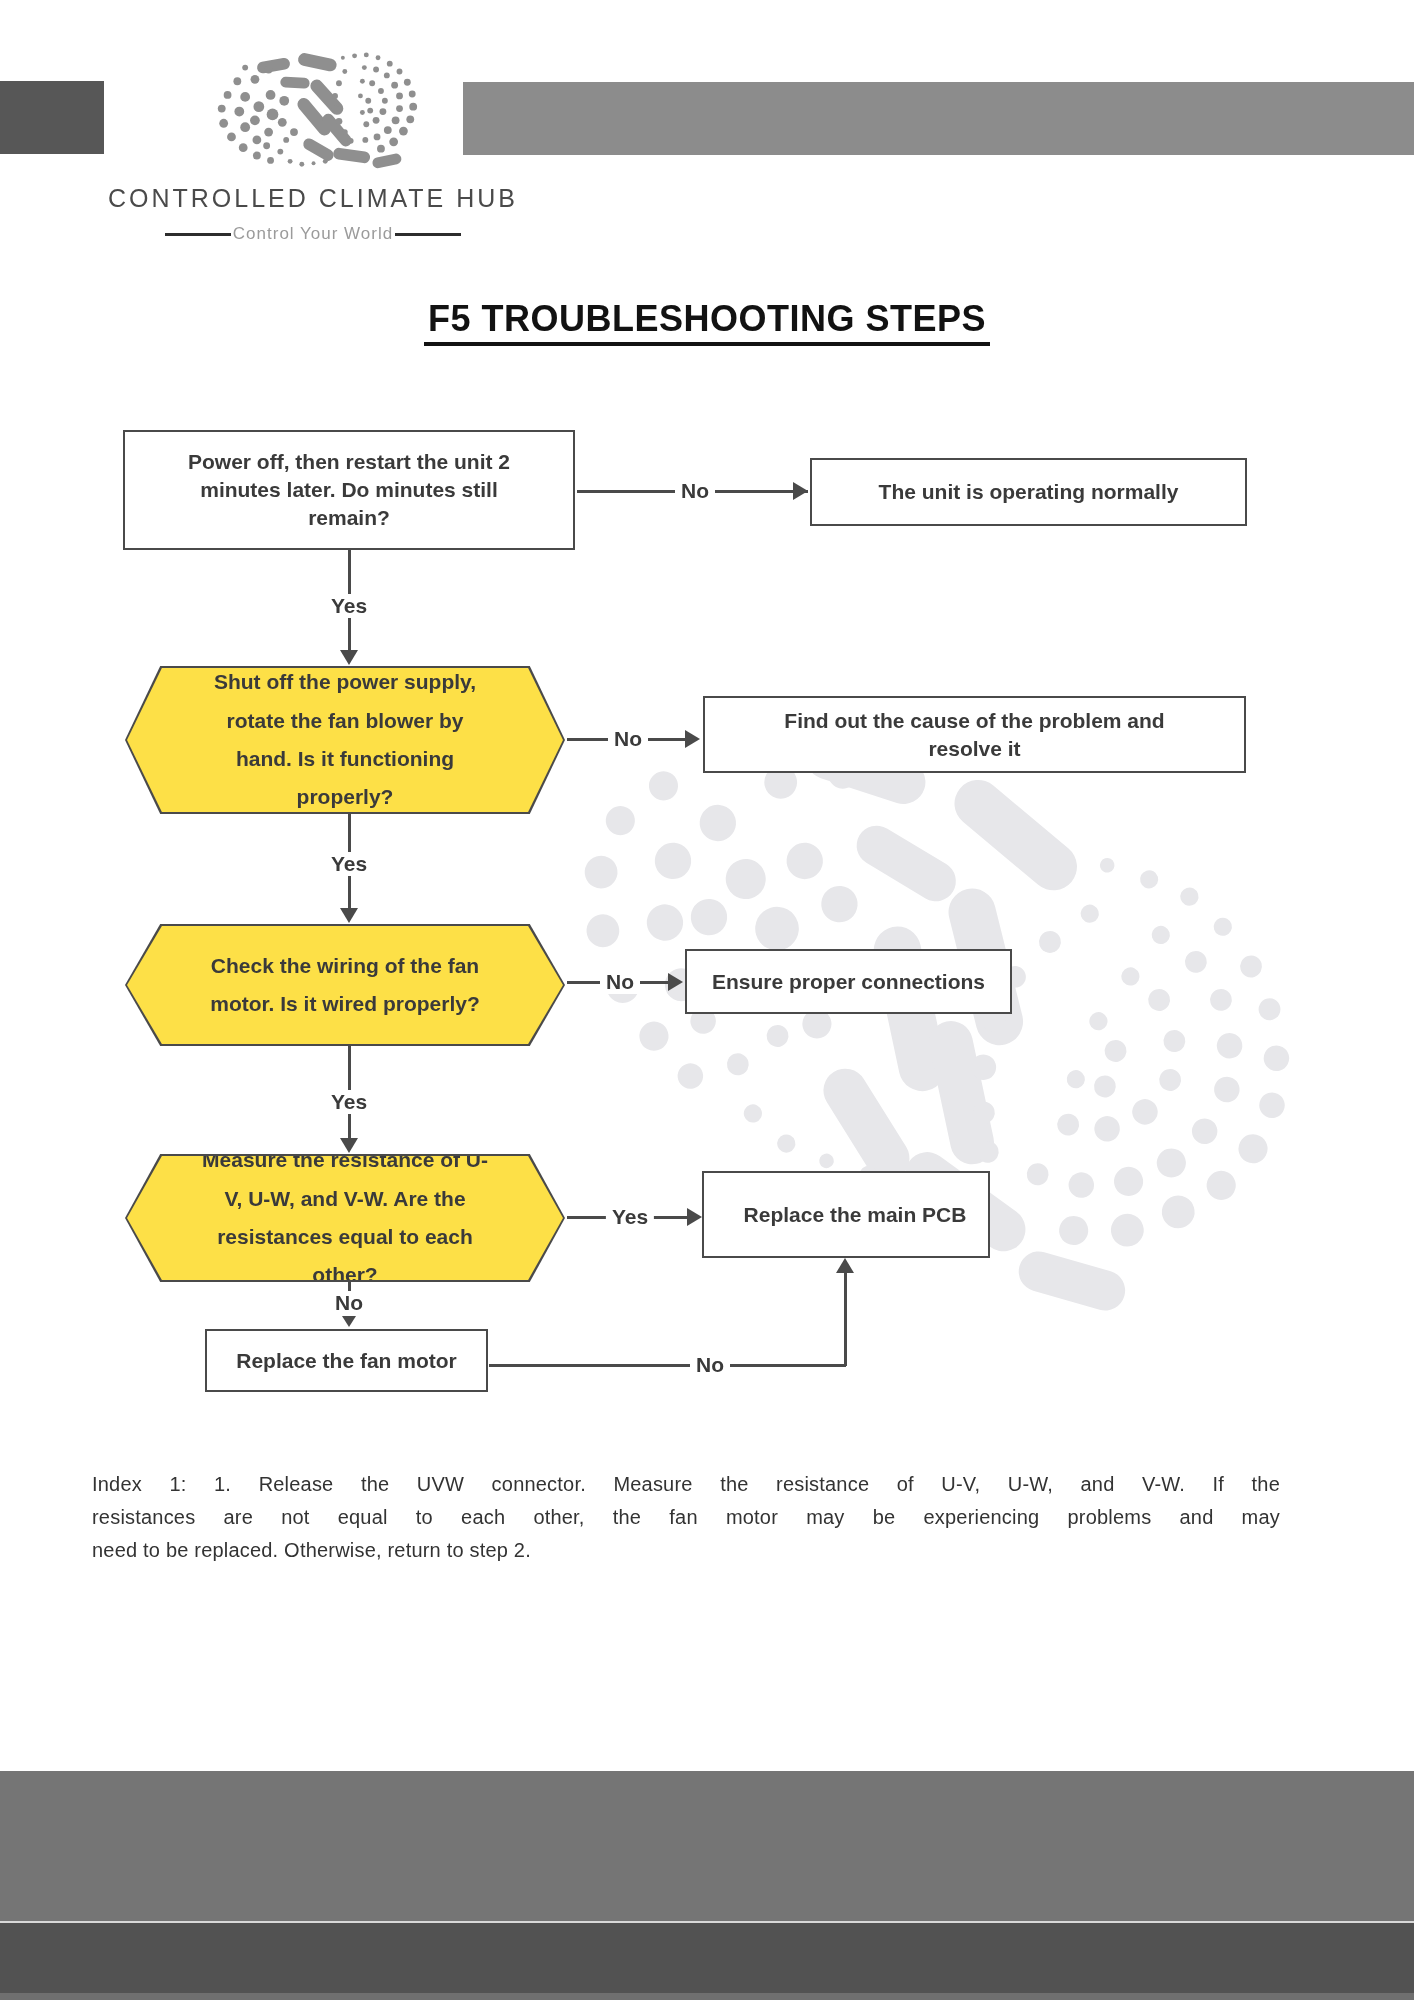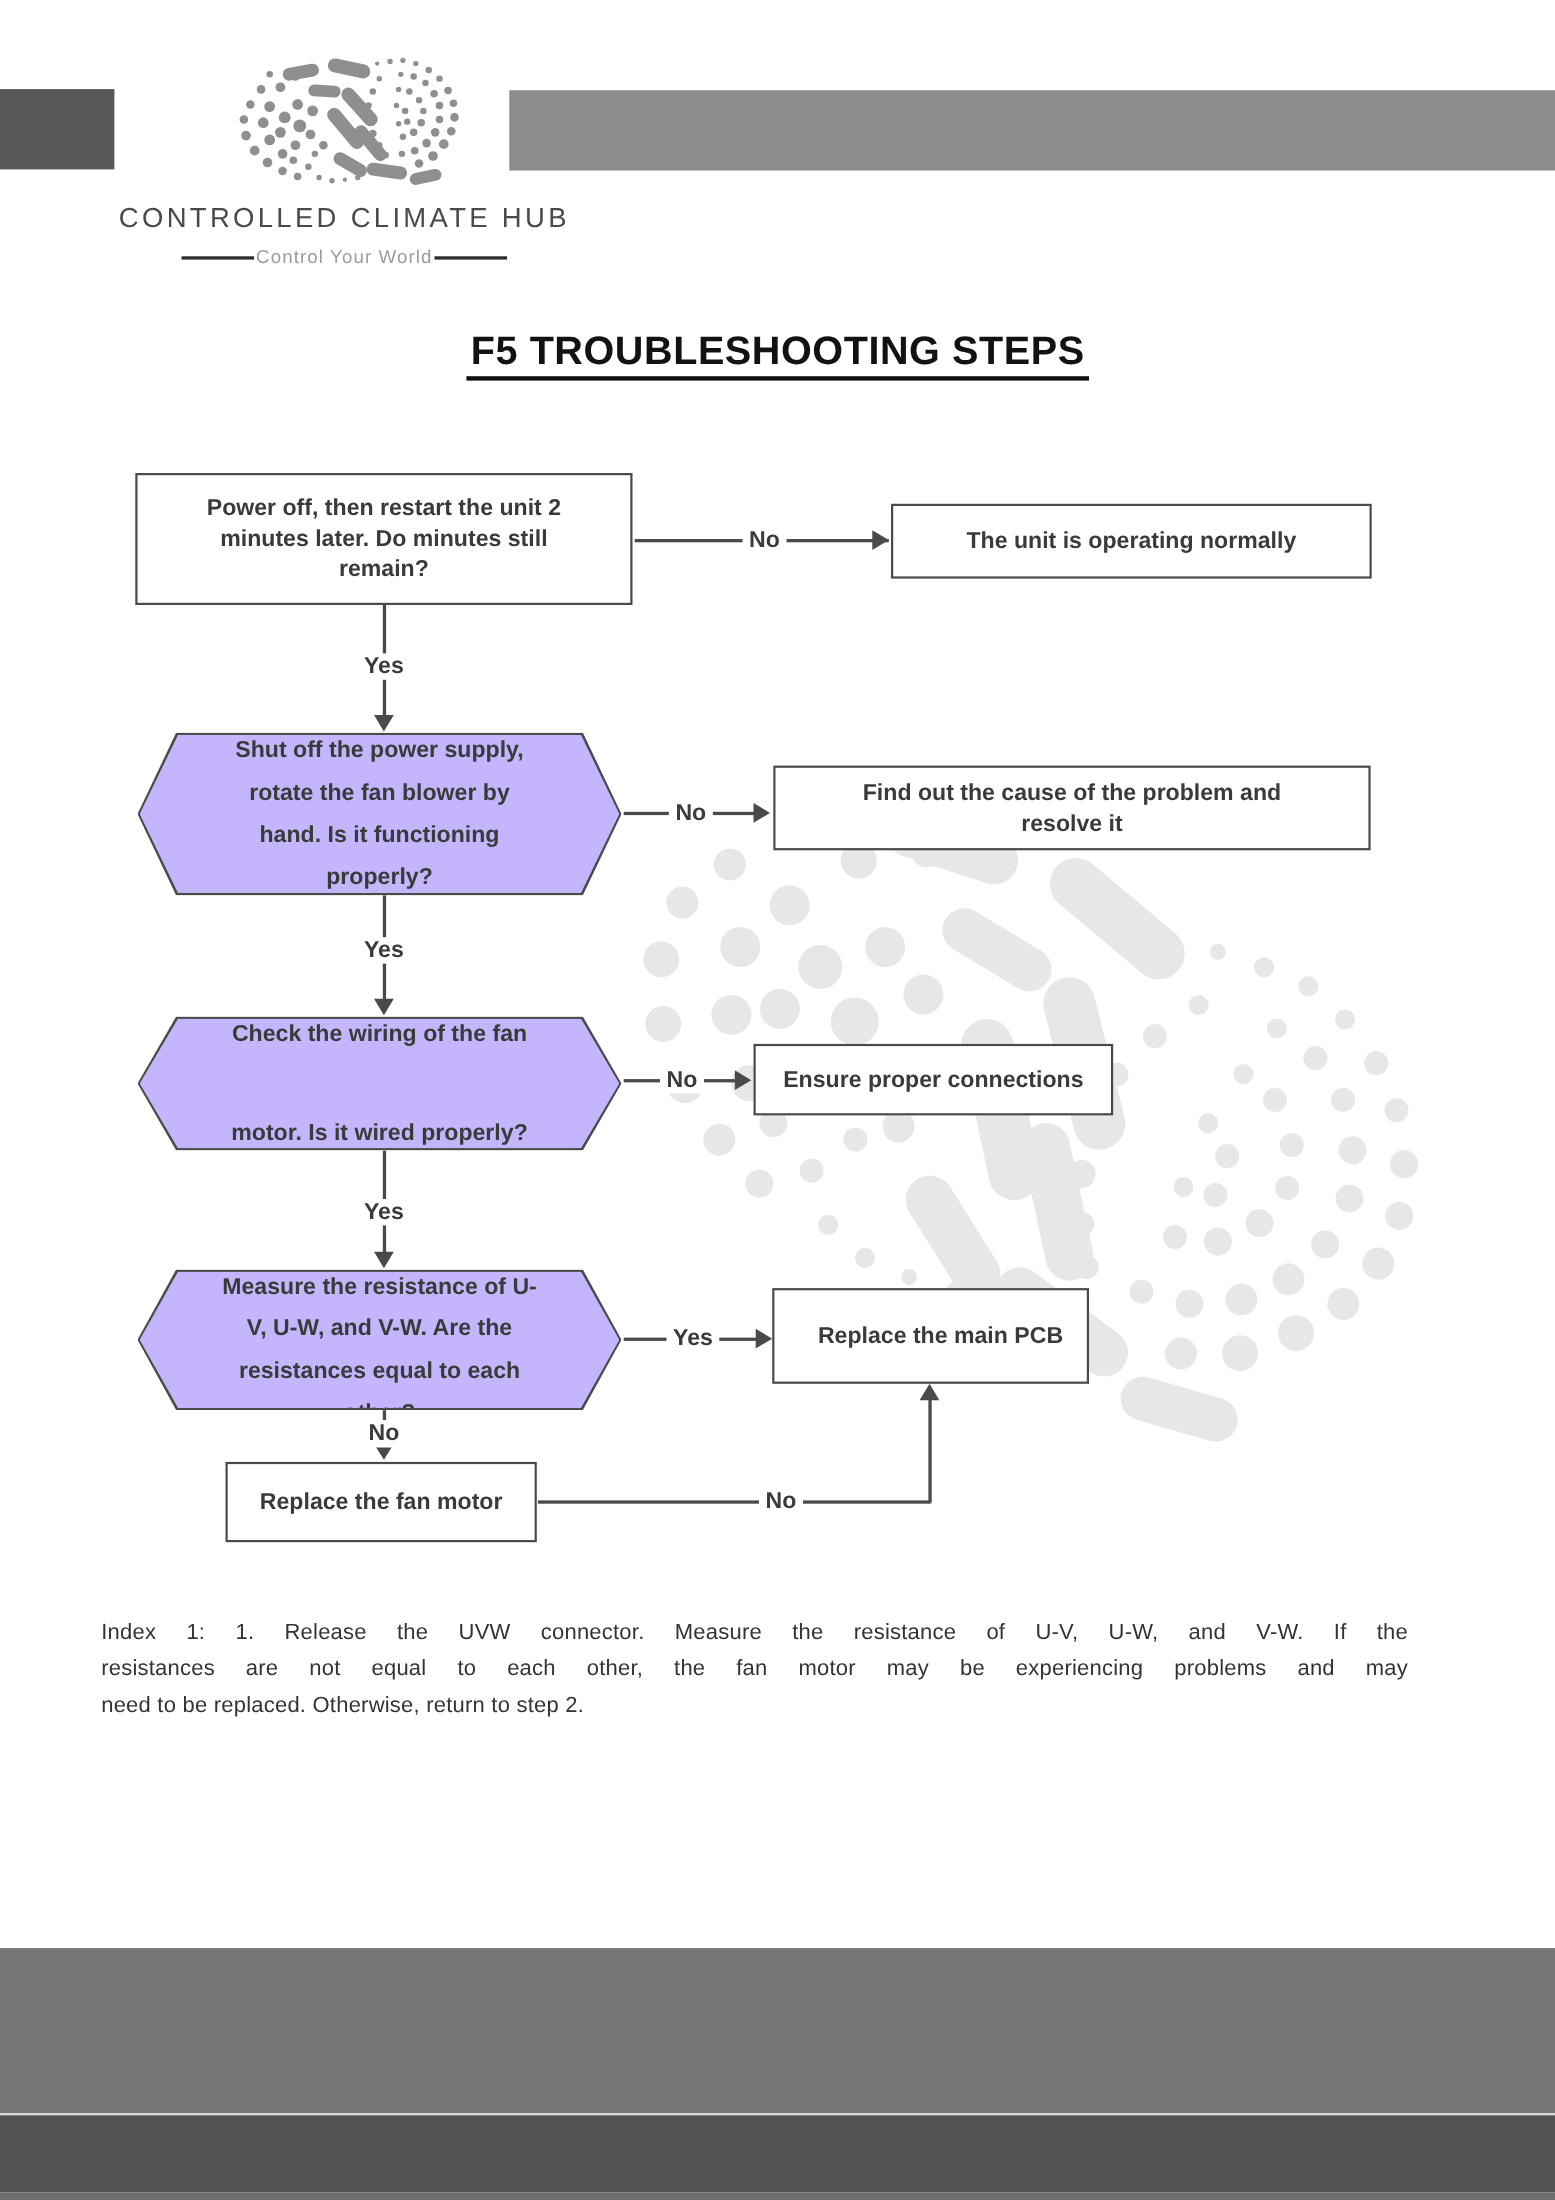--- a/index.html
+++ b/index.html
@@ -26,24 +26,24 @@
   .watermark{position:absolute;left:520px;top:764px;width:800px;height:473px;fill:#e7e7ea;
         transform:rotate(28deg);z-index:0;}
 
   
   .flow{position:absolute;inset:0;z-index:1;}
   .node{position:absolute;background:#ffffff;border:2px solid #4a4a4a;box-sizing:border-box;
         display:flex;flex-direction:column;align-items:center;justify-content:center;
         text-align:center;color:#3a3a3a;font-weight:700;font-size:21px;line-height:1.33;z-index:2;}
   .hex{position:absolute;background:#4a4a4a;z-index:2;
         clip-path:polygon(8% 0,92% 0,100% 50%,92% 100%,8% 100%,0 50%);}
-  .hex-inner{position:absolute;inset:2px;background:#c4b5fd;
+  .hex-inner{position:absolute;inset:2px;background:#fde047;
         clip-path:polygon(8% 0,92% 0,100% 50%,92% 100%,0% 50%,8% 100%,0 50%);
         clip-path:polygon(8% 0,92% 0,100% 50%,92% 100%,8% 100%,0 50%);
-        display:flex;flex-direction:column;align-items:center;justify-content:space-between;
+        display:flex;flex-direction:column;align-items:center;justify-content:center;
         text-align:center;color:#3a3a3a;font-weight:700;font-size:21px;line-height:1.35;gap:10px;}
   .h-line,.v-line{position:absolute;background:#4a4a4a;z-index:1;}
   .edge-label{position:absolute;transform:translate(-50%,-50%);background:#ffffff;
         padding:0 6px;font-size:21px;font-weight:700;color:#3a3a3a;z-index:3;}
   .arr{position:absolute;width:0;height:0;z-index:3;}
   .arr-right{border-top:9px solid transparent;border-bottom:9px solid transparent;border-left:15px solid #4a4a4a;}
   .arr-down{border-left:9px solid transparent;border-right:9px solid transparent;border-top:15px solid #4a4a4a;}
   .arr-down-sm{border-left:7px solid transparent;border-right:7px solid transparent;border-top:11px solid #4a4a4a;}
   .arr-up{border-left:9px solid transparent;border-right:9px solid transparent;border-bottom:15px solid #4a4a4a;}
 
@@ -237,21 +237,21 @@
     <div class="h-line" style="left:567px;top:1216px;width:121px;height:3px;"></div>
     <span class="edge-label" style="left:630px;top:1217px;">Yes</span>
     <div class="arr arr-right" style="left:687px;top:1208px;"></div>
     <div class="node" style="left:702px;top:1171px;width:288px;height:87px;padding-left:18px;">
       <div>Replace the main PCB</div>
     </div>
 
     <div class="v-line" style="left:348px;top:1282px;width:3px;height:14px;"></div>
     <span class="edge-label" style="left:349px;top:1303px;">No</span>
     <div class="arr arr-down-sm" style="left:342px;top:1316px;"></div>
-    <div class="node" style="left:205px;top:1329px;width:283px;height:73px;">
+    <div class="node" style="left:205px;top:1329px;width:283px;height:63px;">
       <div>Replace the fan motor</div>
     </div>
 
     <div class="h-line" style="left:489px;top:1364px;width:357px;height:3px;"></div>
     <span class="edge-label" style="left:710px;top:1365px;">No</span>
     <div class="v-line" style="left:844px;top:1272px;width:3px;height:94px;"></div>
     <div class="arr arr-up" style="left:836px;top:1258px;"></div>
 
   </div>
 

